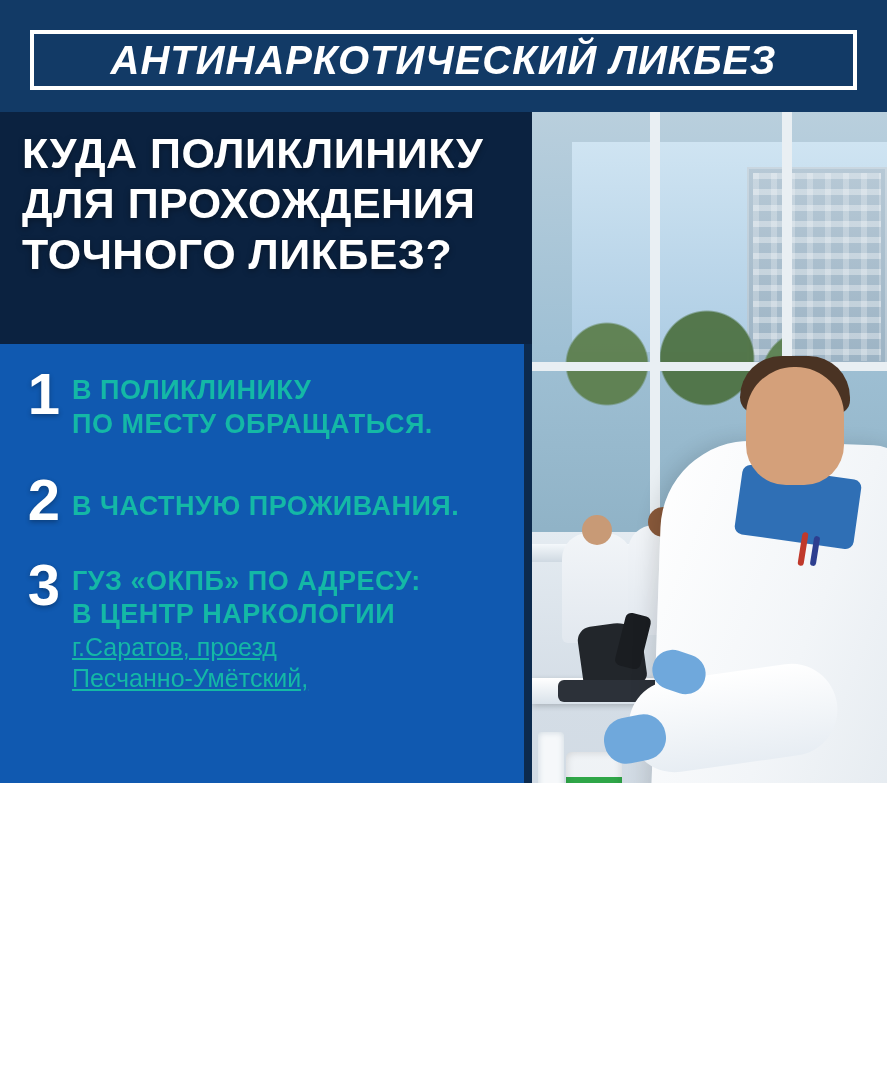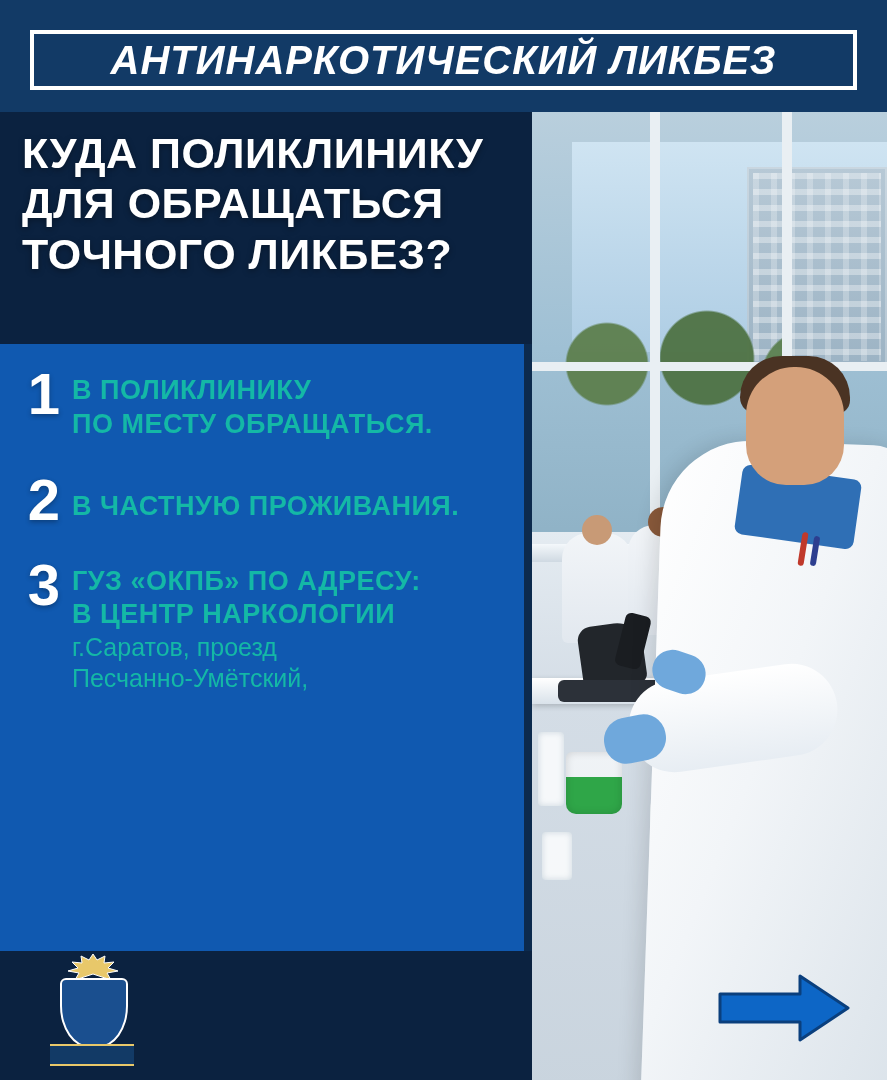--- a/index.html
+++ b/index.html
@@ -7,21 +7,21 @@
     margin: 0;
     padding: 0;
     background: #ffffff;
   }
   body {
     font-family: "Liberation Sans", sans-serif;
   }
   .poster {
     position: relative;
     width: 887px;
-    height: 1080px;
+    height: 783px;
     overflow: hidden;
     background: #123a66;
   }
 
   
   .photo {
     position: absolute;
     left: 532px;
     top: 112px;
     width: 355px;
@@ -275,20 +275,21 @@
     line-height: 1.25;
     font-weight: bold;
     padding-top: 8px;
     letter-spacing: .5px;
   }
   .item-text .sub {
     font-weight: normal;
     font-size: 25px;
     letter-spacing: 0;
     display: block;
+    text-decoration: underline;
   }
   .item.i2 .item-text { padding-top: 18px; }
   .item.i3 { margin-bottom: 0; }
 
   
   .emblem {
     position: absolute;
     left: 44px; top: 952px;
     width: 96px; height: 116px;
   }
@@ -373,21 +374,21 @@
   <div class="footer-strip" data-interactable="false"></div>
 
   <div class="banner" data-interactable="false">
     <div class="banner-inner" data-interactable="false">
       <div class="banner-title" data-interactable="false">АНТИНАРКОТИЧЕСКИЙ ЛИКБЕЗ</div>
     </div>
   </div>
 
   <div class="headline" data-interactable="false">
     <div data-interactable="false">КУДА ПОЛИКЛИНИКУ</div>
-    <div data-interactable="false">ДЛЯ ОБРАЩАТЬСЯ</div>
+    <div data-interactable="false">ДЛЯ ПРОХОЖДЕНИЯ</div>
     <div data-interactable="false">ТОЧНОГО ЛИКБЕЗ?</div>
   </div>
 
   <div class="list" data-interactable="false">
 
     <div class="item i1" data-interactable="false">
       <div class="num" data-interactable="false">1</div>
       <div class="item-text" data-interactable="false">
         <div data-interactable="false">В ПОЛИКЛИНИКУ</div>
         <div data-interactable="false">ПО МЕСТУ ОБРАЩАТЬСЯ.</div>

